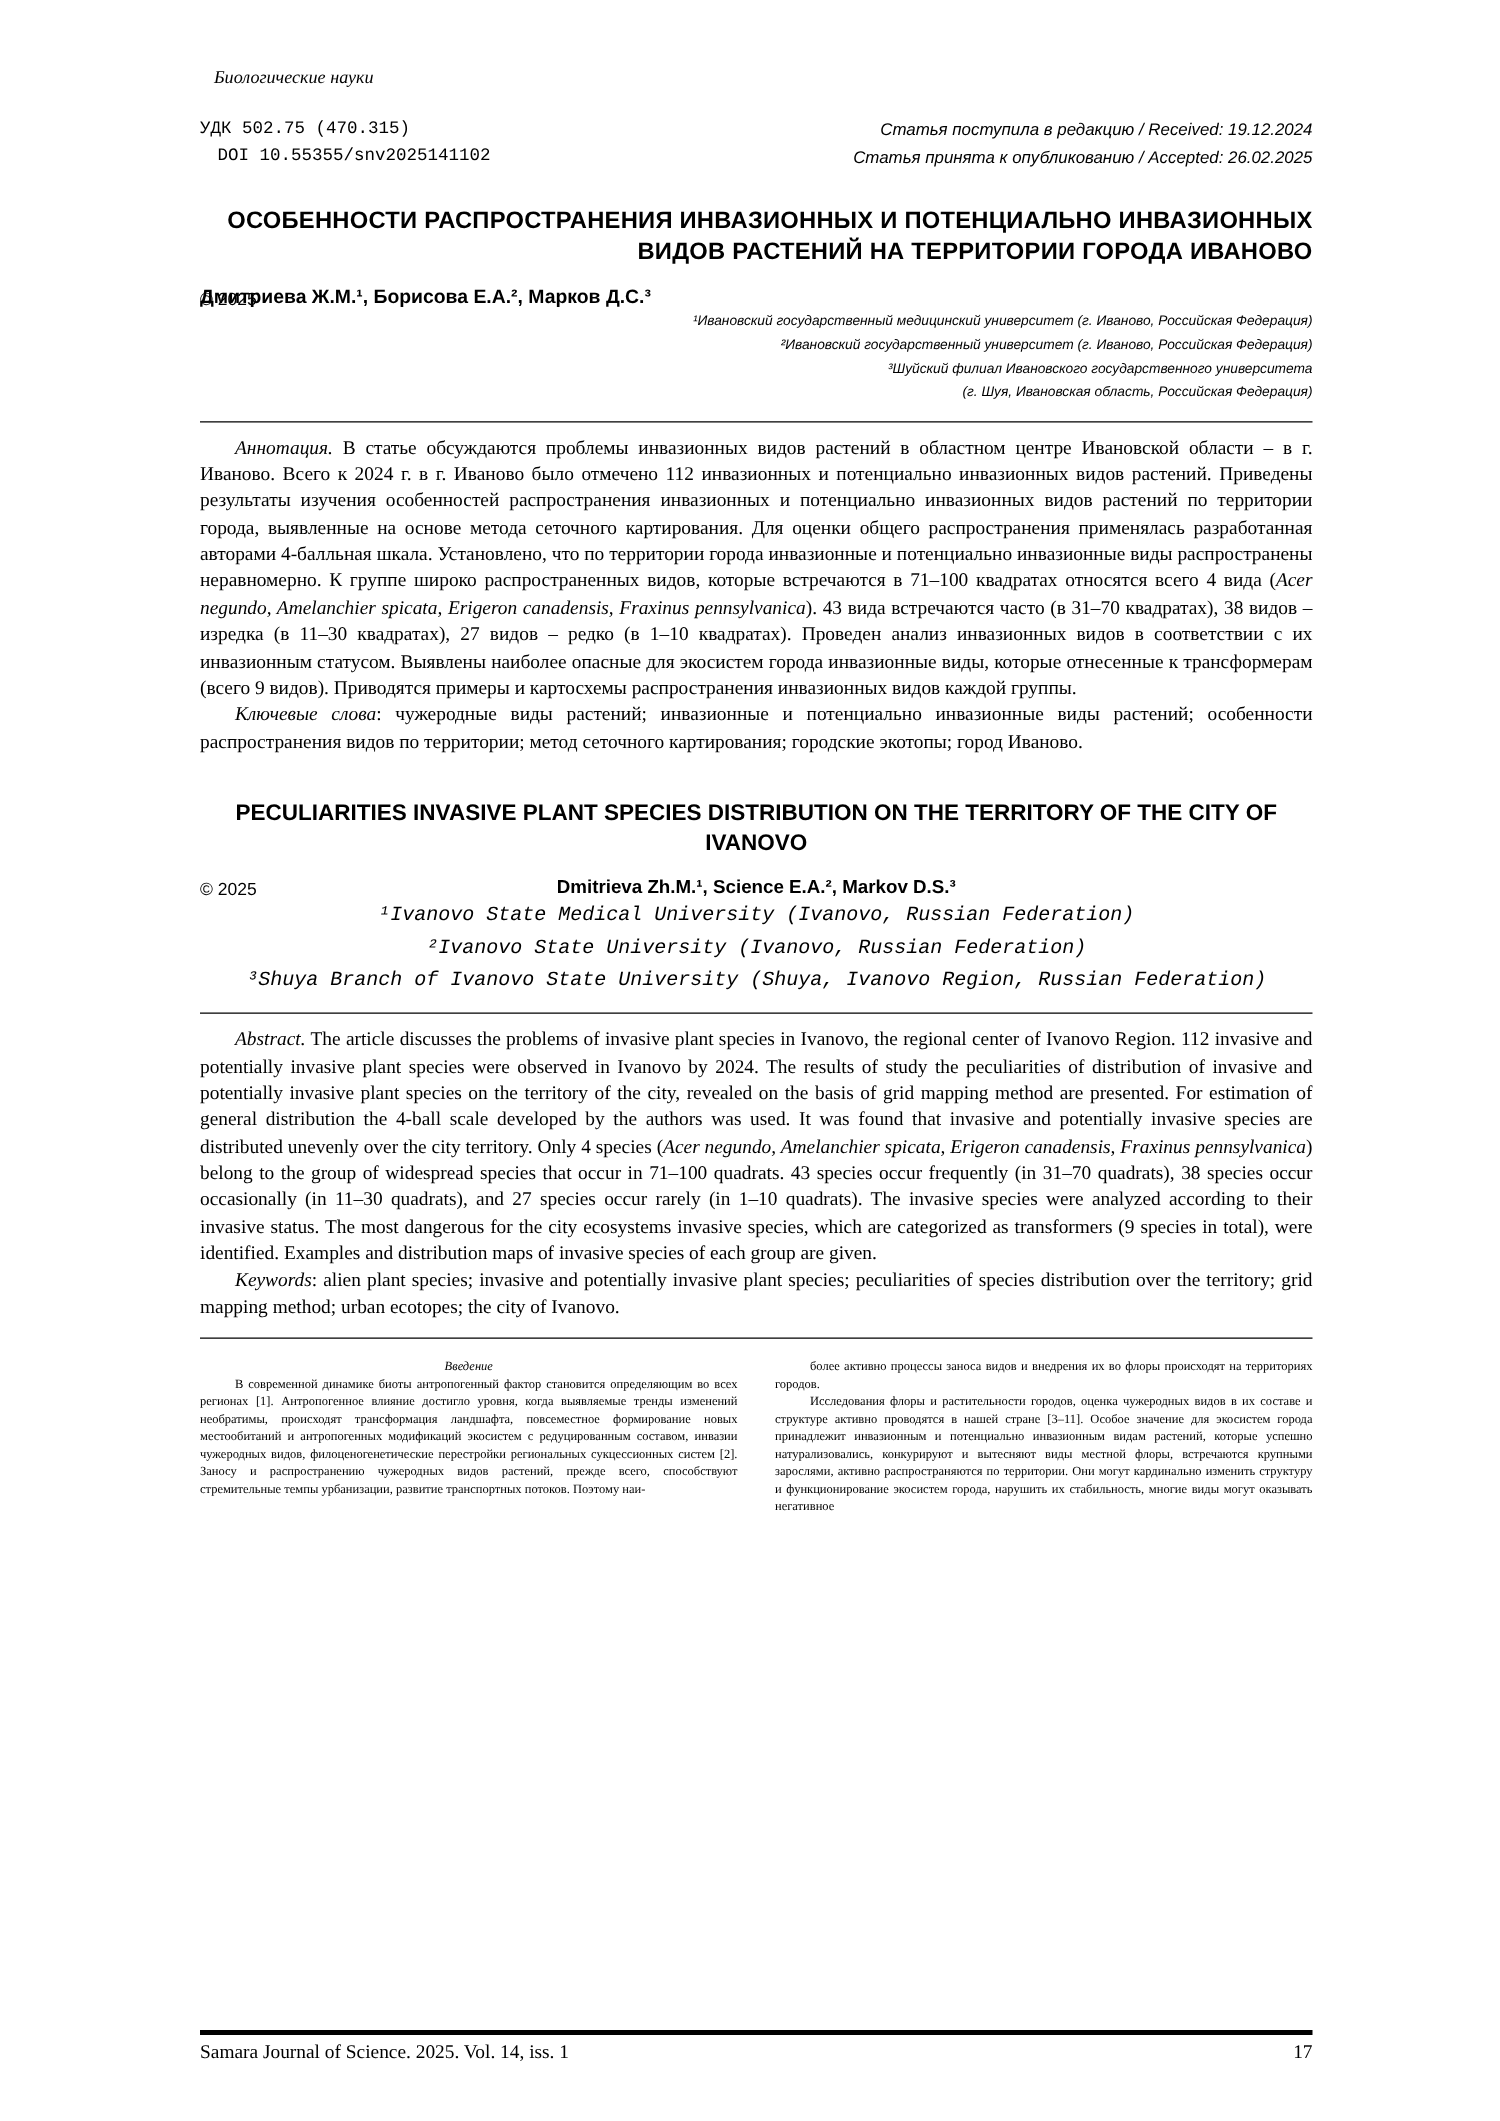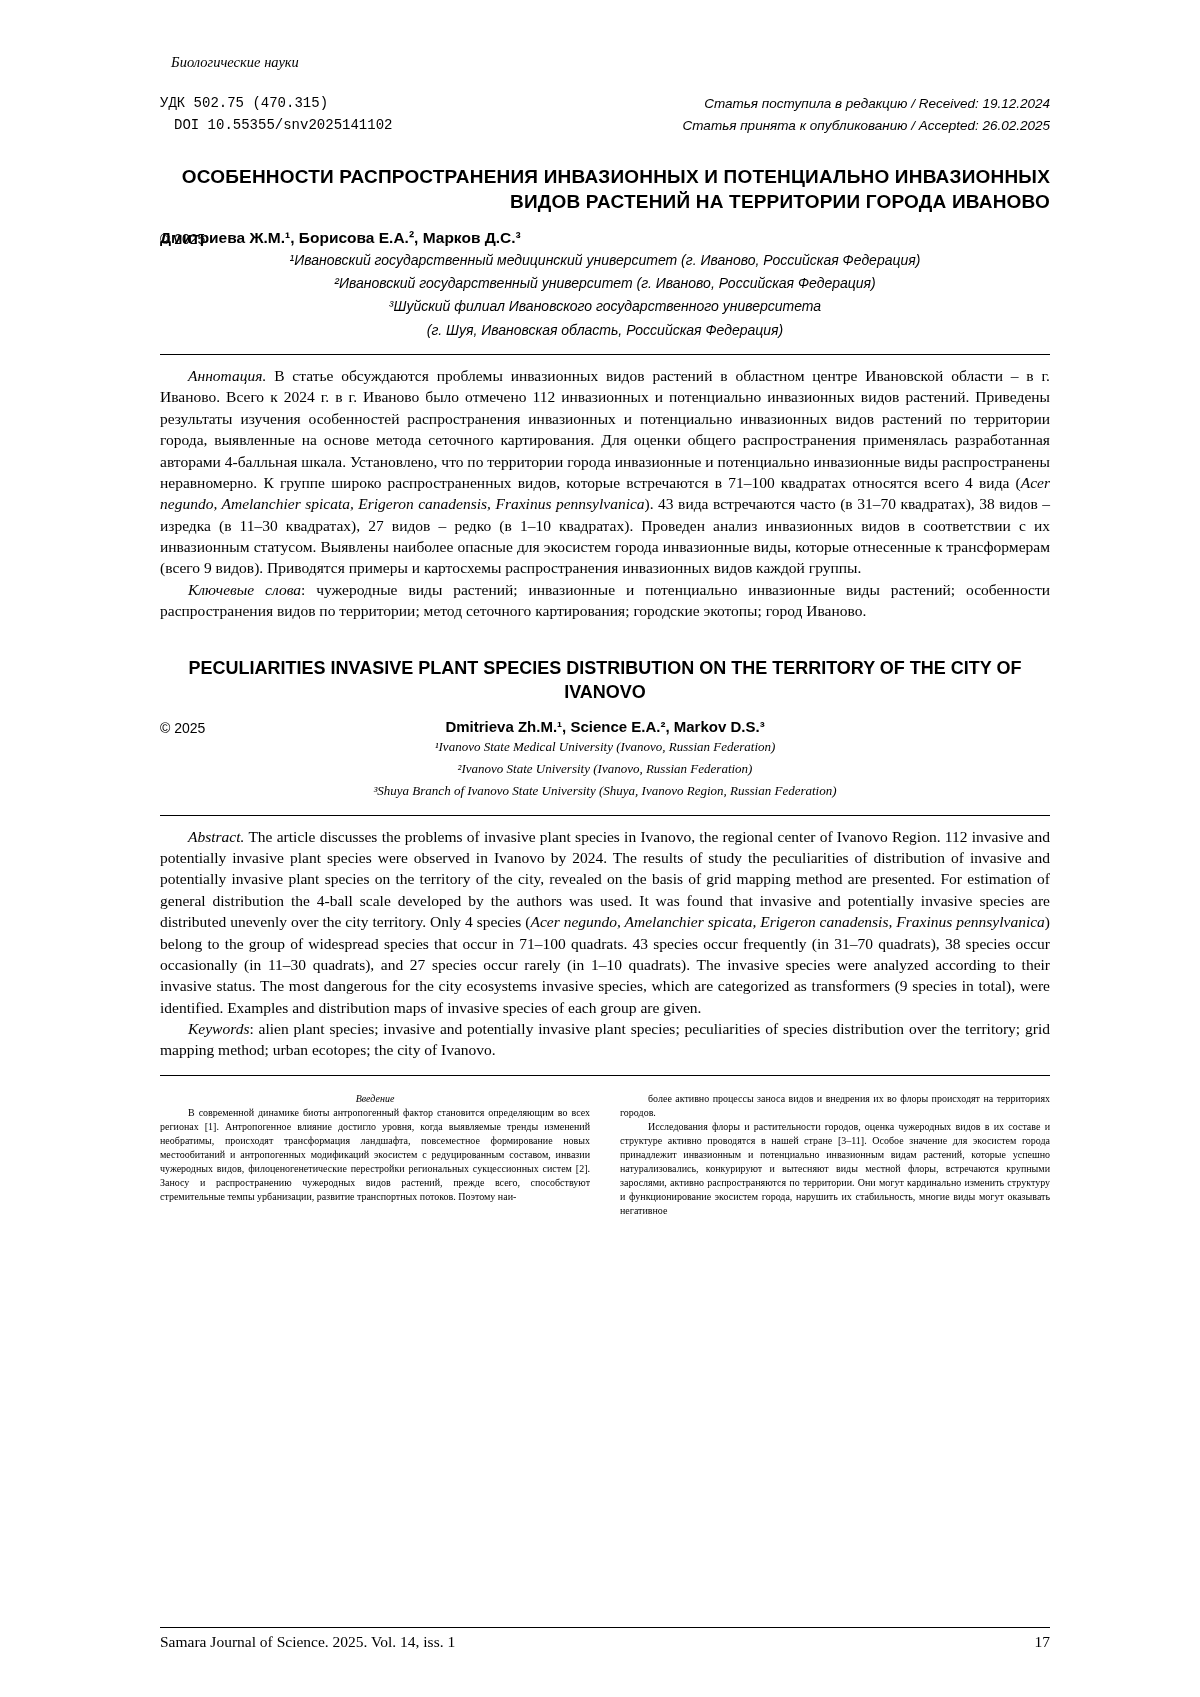--- a/index.html
+++ b/index.html
@@ -85,22 +85,22 @@
   }
   .authors {
     font-family: "Liberation Sans", sans-serif;
     font-weight: bold;
     font-size: 15.5px;
     margin-top: -18px;
   }
   .affil {
     font-family: "Liberation Sans", sans-serif;
     font-style: italic;
-    font-size: 14px;
-    text-align: center;
+    font-size: 11px;
+    text-align: right;
     line-height: 1.45;
     margin-top: 3px;
   }
 
   hr.rule {
     border: none;
     border-top: 1px solid #000;
     margin: 14px 0 10px 0;
   }
 
@@ -122,23 +122,23 @@
     margin: 34px 0 0 0;
   }
   .authors-en {
     font-family: "Liberation Sans", sans-serif;
     font-weight: bold;
     font-size: 15px;
     text-align: center;
     margin-top: -18px;
   }
   .affil-en {
-    font-family: Liberation Serif, serif;
-    font-style: italic;
-    font-size: 13px;
+    font-family: Liberation Mono, monospace;
+    font-style: italic;
+    font-size: 16px;
     text-align: center;
     line-height: 1.45;
     margin-top: 3px;
   }
 
   
   .cols {
     margin-top: 16px;
     display: flex;
     gap: 30px;
@@ -156,21 +156,21 @@
     text-indent: 0 !important;
     margin-bottom: 2px;
   }
 
   
   .footer {
     position: absolute;
     left: 160px;
     right: 150px;
     bottom: 46px;
-    border-top: 1px solid #000000;
+    border-top: 4px solid #000000;
     padding-top: 5px;
     display: flex;
     justify-content: space-between;
     font-size: 15.5px;
   }
 </style>
 </head>
 <body>
 
 <div class="page">

